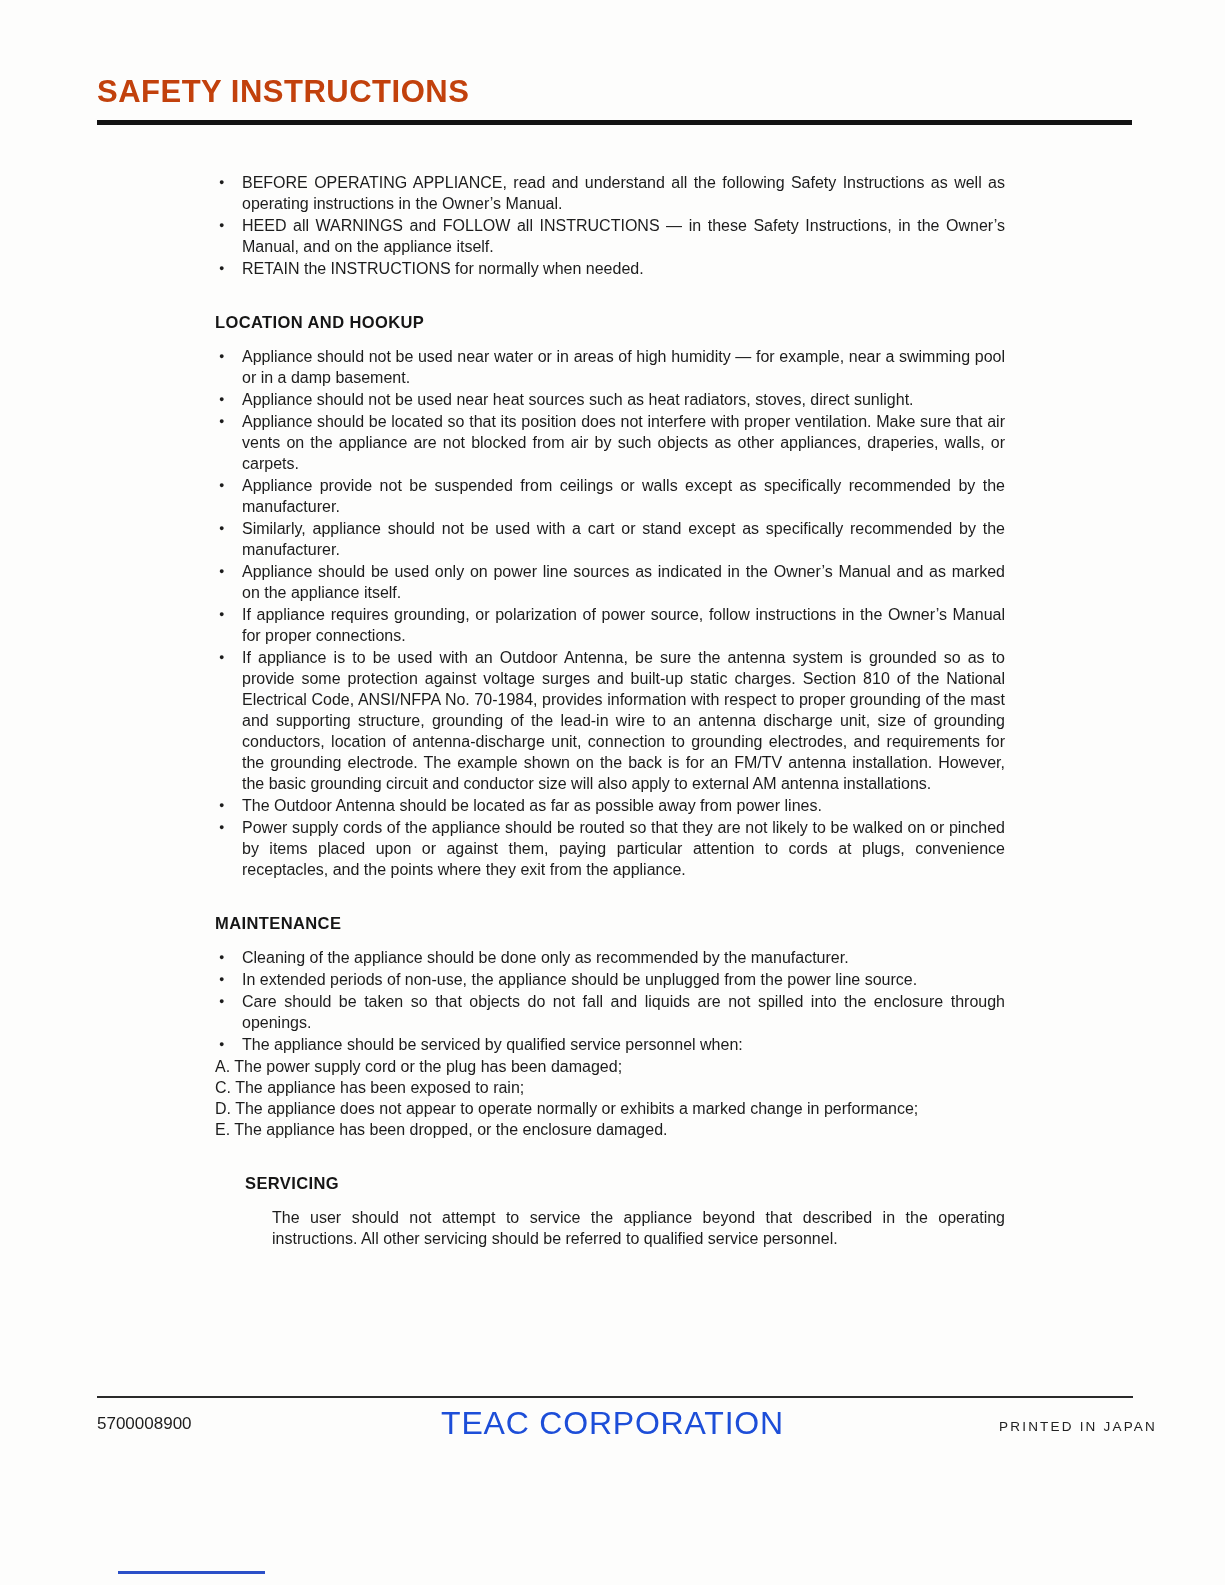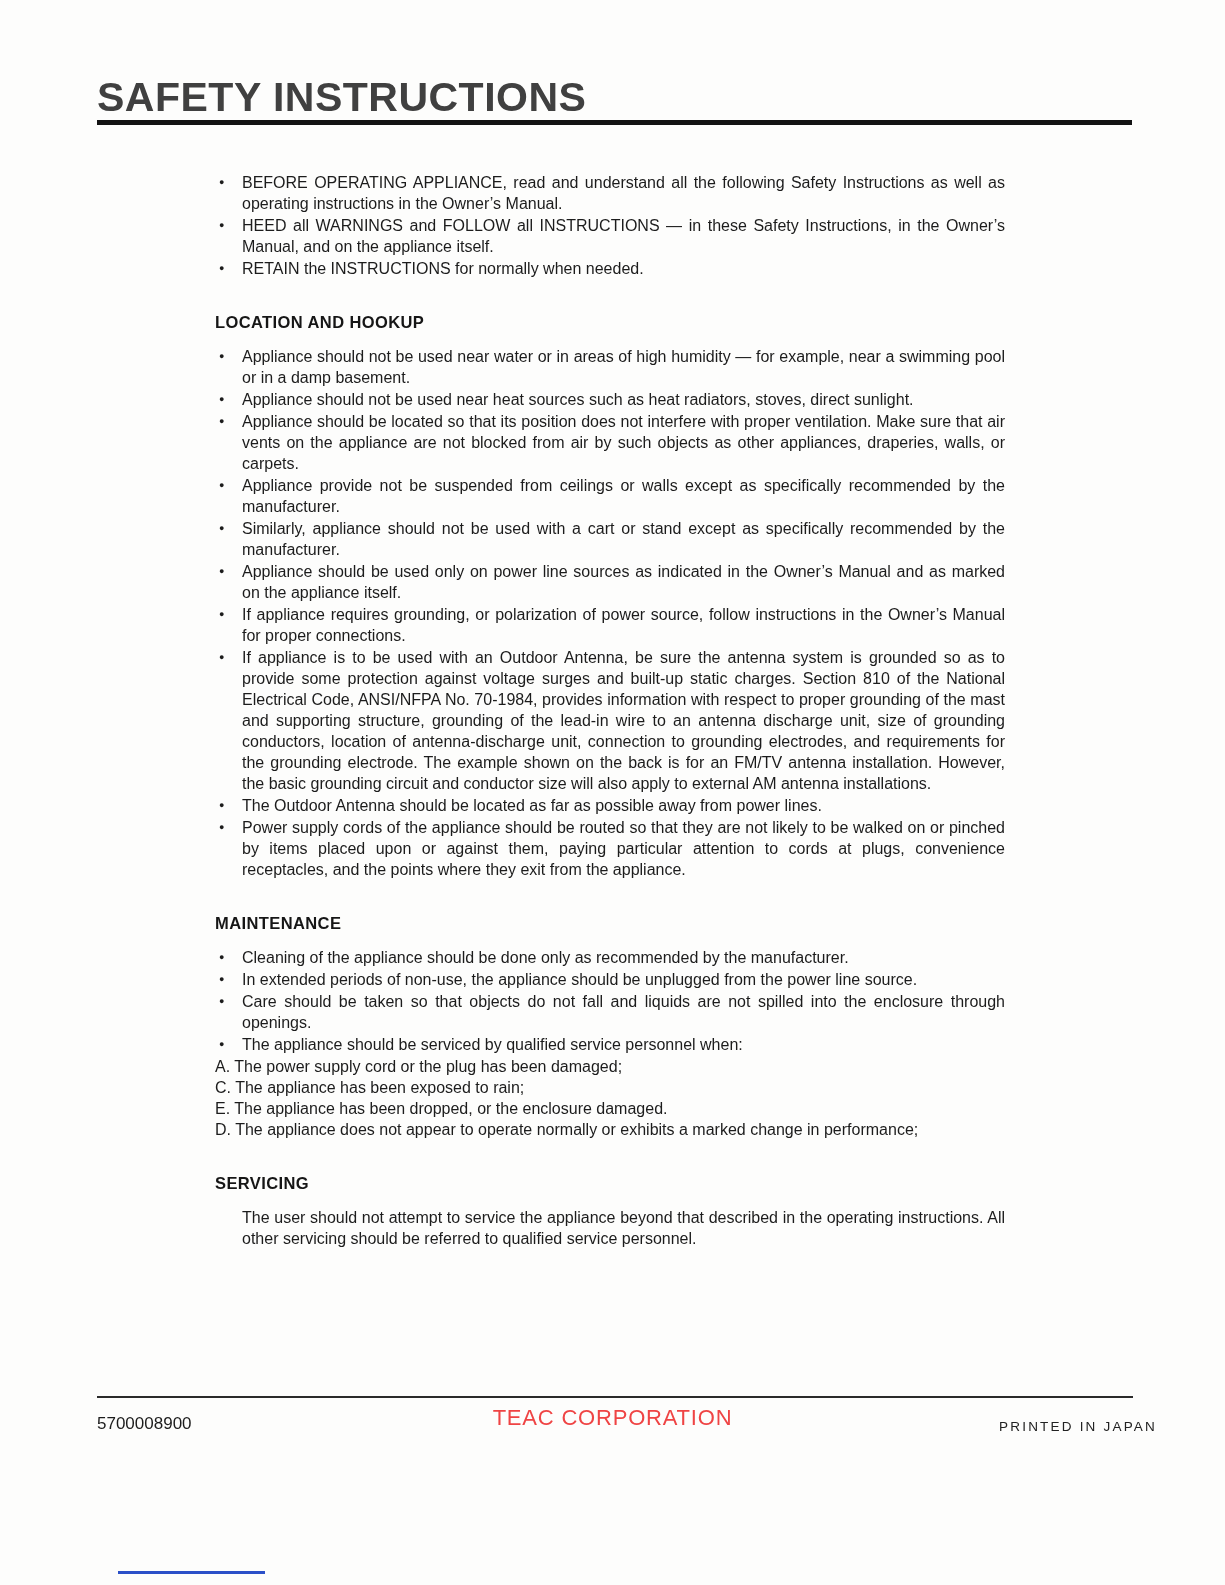--- a/index.html
+++ b/index.html
@@ -14,43 +14,43 @@
     background: #fdfdfc;
     overflow: hidden;
     font-family: "Liberation Sans", sans-serif;
     color: #1c1c1c;
   }
   .page-title {
     position: absolute;
     left: 97px;
     top: 74px;
     margin: 0;
-    font-size: 41px;
+    font-size: 31px;
     font-weight: 700;
     letter-spacing: 0.5px;
-    color: #404040;
+    color: #c2410c;
   }
   .title-rule {
     position: absolute;
     left: 97px;
     top: 120px;
     width: 1035px;
     height: 5px;
     background: #131313;
   }
   .content {
     position: absolute;
     left: 215px;
     top: 172px;
     width: 790px;
     font-size: 16px;
     line-height: 21px;
   }
   .doc-section { margin-bottom: 33px; }
-  .doc-section:last-child { margin-bottom: 0; }
+  .doc-section:last-child { margin-bottom: 0; margin-left: 30px; }
   .section-heading {
     margin: 0 0 13px 0;
     font-size: 16.5px;
     font-weight: 700;
     letter-spacing: 0.4px;
     color: #161616;
   }
   ul.bullets {
     margin: 0;
     padding: 0;
@@ -91,23 +91,23 @@
     top: 1414px;
     font-size: 17px;
     color: #1c1c1c;
   }
   .company-name {
     position: absolute;
     left: 0;
     top: 1405px;
     width: 100%;
     text-align: center;
-    font-size: 22px;
+    font-size: 32px;
     letter-spacing: 0.8px;
-    color: #ef4444;
+    color: #1d4ed8;
   }
   .printed-in {
     position: absolute;
     right: 68px;
     top: 1419px;
     font-size: 13.5px;
     letter-spacing: 2.2px;
     color: #222;
   }
   .scan-artifact-line {
@@ -157,22 +157,22 @@
       <h2 class="section-heading">MAINTENANCE</h2>
       <ul class="bullets">
         <li>Cleaning of the appliance should be done only as recommended by the manufacturer.</li>
         <li>In extended periods of non-use, the appliance should be unplugged from the power line source.</li>
         <li>Care should be taken so that objects do not fall and liquids are not spilled into the enclosure through openings.</li>
         <li>The appliance should be serviced by qualified service personnel when:</li>
       </ul>
       <div class="sub-items">
         <div class="sub-item">A. The power supply cord or the plug has been damaged;</div>
         <div class="sub-item">C. The appliance has been exposed to rain;</div>
+        <div class="sub-item">D. The appliance does not appear to operate normally or exhibits a marked change in performance;</div>
         <div class="sub-item">E. The appliance has been dropped, or the enclosure damaged.</div>
-        <div class="sub-item">D. The appliance does not appear to operate normally or exhibits a marked change in performance;</div>
       </div>
     </section>
 
     <section class="doc-section">
       <h2 class="section-heading">SERVICING</h2>
       <p class="section-paragraph">The user should not attempt to service the appliance beyond that described in the operating instructions. All other servicing should be referred to qualified service personnel.</p>
     </section>
 
   </main>
 

